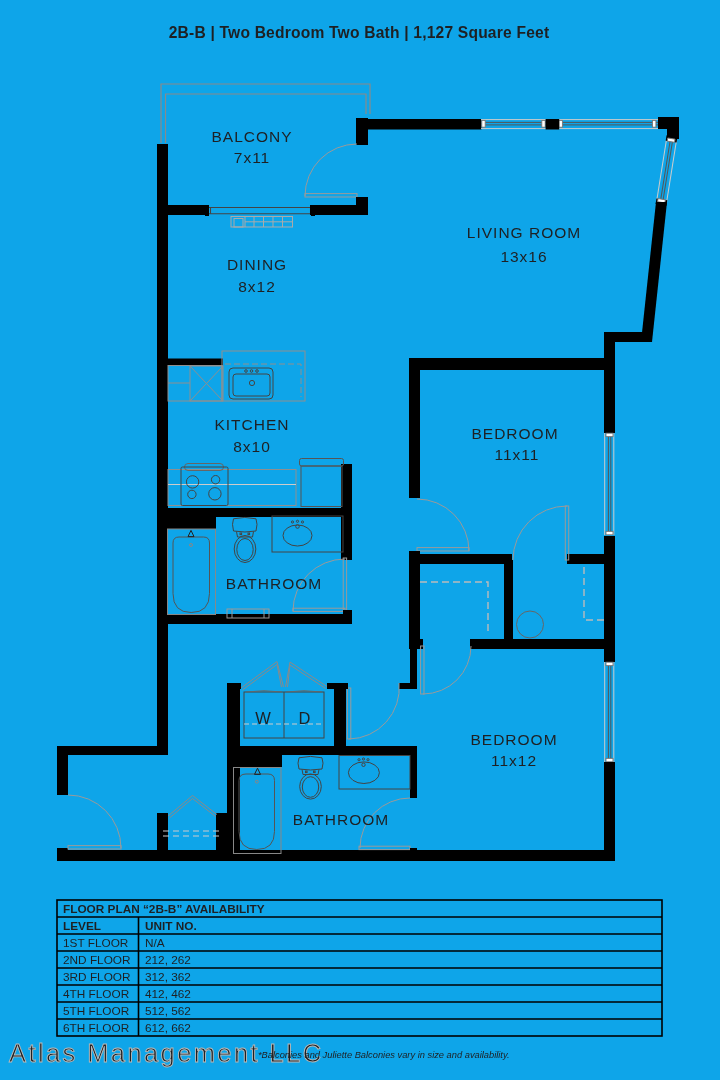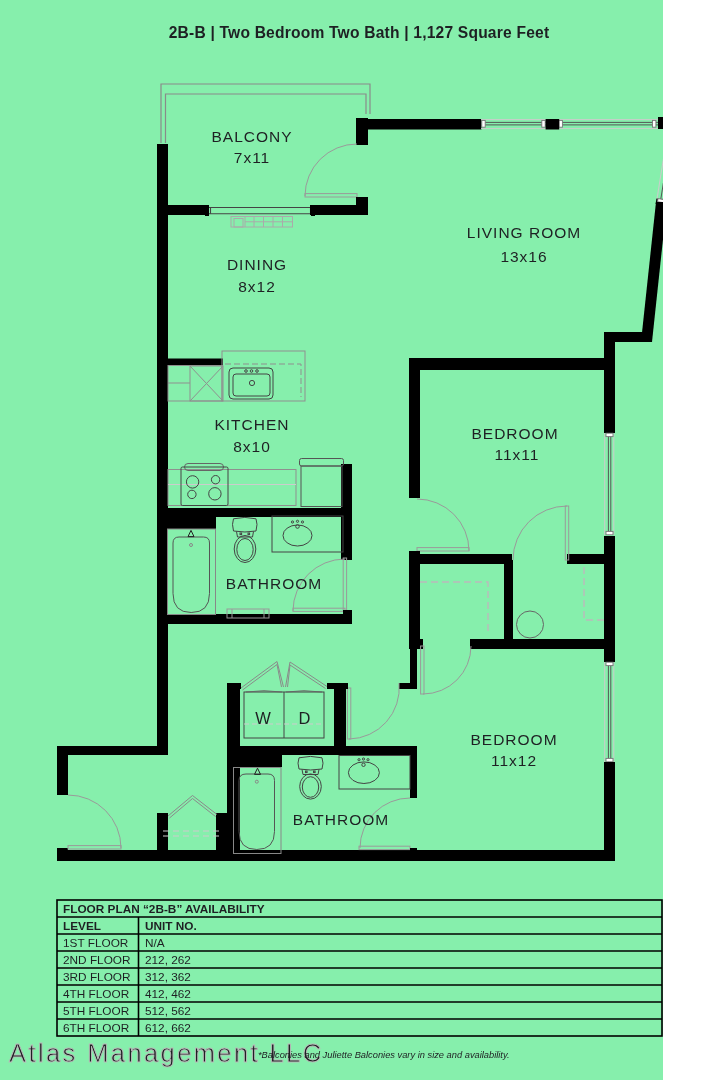--- a/index.html
+++ b/index.html
@@ -1,16 +1,16 @@
 <!DOCTYPE html>
 <html><head>
 <meta charset="utf-8">
 <style>
   html,body{margin:0;padding:0;background:#fff;}
-  .page{position:relative;width:663px;height:1080px;background:#86efac;overflow:hidden;
+  .page{position:relative;width:720px;height:1080px;background:#0ea5e9;overflow:hidden;
         font-family:"Liberation Sans", sans-serif;}
   svg text{font-family:"Liberation Sans", sans-serif;fill:#1e2023;}
 </style>
 </head>
 <body>
 <div class="page">
 <svg width="720" height="1080" viewBox="0 0 720 1080">
 
 <text x="359" y="38" font-size="15.6" font-weight="bold" text-anchor="middle" letter-spacing="0.2">2B-B | Two Bedroom Two Bath | 1,127 Square Feet</text>
 

